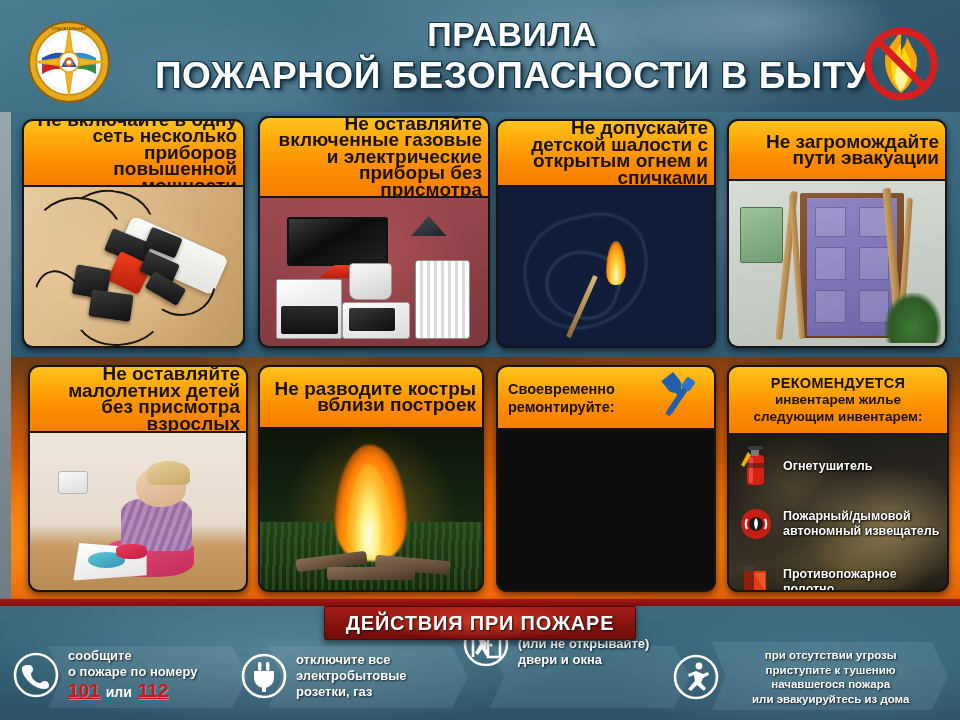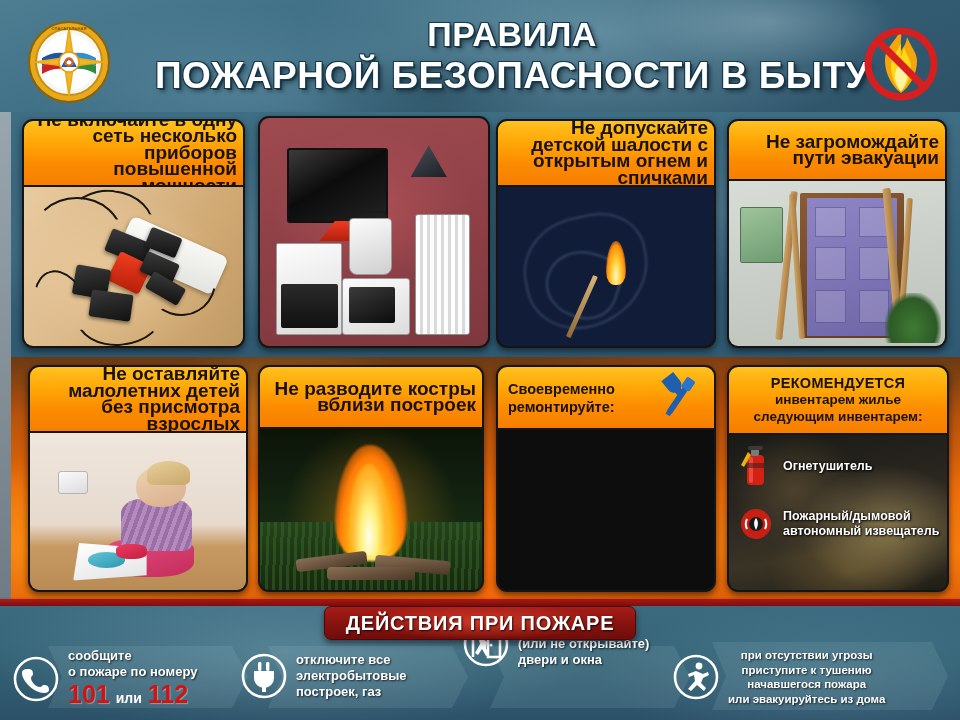--- a/index.html
+++ b/index.html
@@ -254,37 +254,37 @@
   .inv-ico{ width:40px; height:46px; flex:0 0 40px; position:relative; }
   .inv-label{ color:#ffffff; font-weight:bold; font-size:12.5px; line-height:15px;
     text-shadow:1px 1px 2px rgba(0,0,0,0.9), 0 0 3px rgba(0,0,0,0.85); }
 
   
   .red-banner{
     position:absolute; left:324px; top:606px; width:312px; height:34px;
     background:
       radial-gradient(ellipse 160px 24px at 50% 45%, rgba(215,60,40,0.9), rgba(0,0,0,0) 75%),
       linear-gradient(180deg,#a71d18 0%,#8c1410 45%,#6e0d0b 100%);
-    border-radius:7px; border:1px solid #4d0907;
+    border-radius:2px; border:1px solid #4d0907;
     box-shadow:0 3px 6px rgba(0,0,0,0.5);
     display:flex; align-items:center; justify-content:center; z-index:9;
   }
   .red-banner span{
     color:#fff; font-weight:bold; font-size:20px; letter-spacing:0.8px;
     text-shadow:1px 1px 2px rgba(0,0,0,0.8);
   }
 
   
   .footer-item{ position:absolute; display:flex; align-items:center; gap:8px; z-index:6; }
   .f-ico{ width:48px; height:48px; flex:0 0 48px; }
   .f-text{ color:#ffffff; font-weight:bold; font-size:13px; line-height:16px;
     text-shadow:1px 1px 2px rgba(0,0,0,0.75); }
-  .f-text.small{ font-size:11.5px; line-height:14.5px; text-align:center; }
-  .f-num{ color:#d01414; font-weight:bold; font-size:25px;
-    text-shadow:1px 1px 1px rgba(255,255,255,0.35); }
+  .f-text.small{ font-size:11.5px; line-height:14.5px; text-align:center;margin-left:24px; }
+  .f-num{ color:#d01414; font-weight:bold; font-size:19px;
+    text-shadow:1px 1px 1px rgba(255,255,255,0.35);text-decoration:underline; }
   .f-ili{ color:#ffffff; font-weight:bold; font-size:14px; }
   .chev{ position:absolute; z-index:2; background:rgba(180,210,225,0.12);
     clip-path:polygon(0 0, calc(100% - 16px) 0, 100% 50%, calc(100% - 16px) 100%, 0 100%, 14px 50%); }
 </style>
 </head>
 <body>
 
 <div class="poster">
 
   <div class="header">
@@ -362,20 +362,23 @@
         <div class="wire" style="left:3%; top:6%; width:42%; height:26%;"></div>
         <div class="wire" style="left:20%; top:2%; width:40%; height:22%; transform:rotate(6deg);"></div>
         <div class="wire" style="left:2%; top:52%; width:26%; height:30%; transform:rotate(-18deg);"></div>
         <div class="wire" style="left:58%; top:54%; width:34%; height:26%; transform:rotate(150deg);"></div>
         <div class="wire" style="left:24%; top:80%; width:40%; height:20%; transform:rotate(175deg);"></div>
       </div>
     </div>
   </div>
 
   <div class="card" style="left:258px; top:116px; width:232px; height:232px; display:flex; flex-direction:column;">
+    <div class="card-head" style="height:80px;">
+      <div class="card-head-text">Не оставляйте включенные газовые и электрические приборы без присмотра</div>
+    </div>
     <div class="card-img">
       <div class="sc-appl">
         <div class="lamp"></div>
         <div class="tv"></div>
         <div class="tv-stand"></div>
         <div class="kettle-h"></div>
         <div class="kettle"></div>
         <div class="stove"></div>
         <div class="stove-oven"></div>
         <div class="radiator"></div>
@@ -505,20 +508,31 @@
             <circle cx="20" cy="23" r="15" fill="#c81f14"></circle>
             <circle cx="20" cy="23" r="7" fill="#1a1a1a"></circle>
             <path d="M20 17 C17 21 18 25 20 29 C22 25 23 21 20 17Z" fill="#ffffff"></path>
             <path d="M11 18 a11 11 0 0 0 0 10" fill="none" stroke="#ffffff" stroke-width="2"></path>
             <path d="M29 18 a11 11 0 0 1 0 10" fill="none" stroke="#ffffff" stroke-width="2"></path>
           </svg>
         </div>
         <div class="inv-label">Пожарный/дымовой автономный извещатель</div>
       </div>
 
+      <div class="inv-item" style="margin-top:8px;">
+        <div class="inv-ico">
+          <svg viewBox="0 0 40 46" width="40" height="46">
+            <rect x="9" y="6" width="9" height="7" rx="2" fill="#3d3d3d"></rect>
+            <path d="M8 12 h22 v28 h-22 Z" fill="#e03a16"></path>
+            <path d="M8 12 h10 v28 h-10 Z" fill="#8d1f0c"></path>
+            <path d="M18 14 L29 32 L29 14 Z" fill="#f06a3a" opacity="0.6"></path>
+          </svg>
+        </div>
+        <div class="inv-label">Противопожарное полотно</div>
+      </div>
     </div>
   </div>
 
   <div class="red-banner">
     <span>ДЕЙСТВИЯ ПРИ ПОЖАРЕ</span>
   </div>
 
   <div class="chev" style="left:48px;  top:646px; width:200px; height:62px;"></div>
   <div class="chev" style="left:268px; top:646px; width:200px; height:62px;"></div>
   <div class="chev" style="left:490px; top:646px; width:200px; height:62px;"></div>
@@ -549,21 +563,21 @@
         <circle cx="24" cy="24" r="21" fill="none" stroke="#ffffff" stroke-width="2.6"></circle>
         <rect x="18" y="10" width="3.4" height="9" rx="1.4" fill="#ffffff"></rect>
         <rect x="26" y="10" width="3.4" height="9" rx="1.4" fill="#ffffff"></rect>
         <path d="M14 19 h20 v7 a10 10 0 0 1 -20 0 Z" fill="#ffffff"></path>
         <rect x="22" y="33" width="4" height="7" fill="#ffffff"></rect>
       </svg>
     </div>
     <div>
       <div class="f-text">отключите все</div>
       <div class="f-text">электробытовые</div>
-      <div class="f-text">построек, газ</div>
+      <div class="f-text">розетки, газ</div>
     </div>
   </div>
 
   <div class="footer-item" style="left:462px; top:620px; width:230px;">
     <div class="f-ico">
       <svg viewBox="0 0 48 48" width="48" height="48">
         <circle cx="24" cy="24" r="21" fill="none" stroke="#ffffff" stroke-width="2.6"></circle>
         <rect x="26" y="11" width="12" height="26" fill="none" stroke="#ffffff" stroke-width="2.6"></rect>
         <circle cx="29" cy="25" r="1.6" fill="#ffffff"></circle>
         <path d="M21 14 a2.6 2.6 0 1 0 0.1 0 Z" fill="#ffffff"></path>

